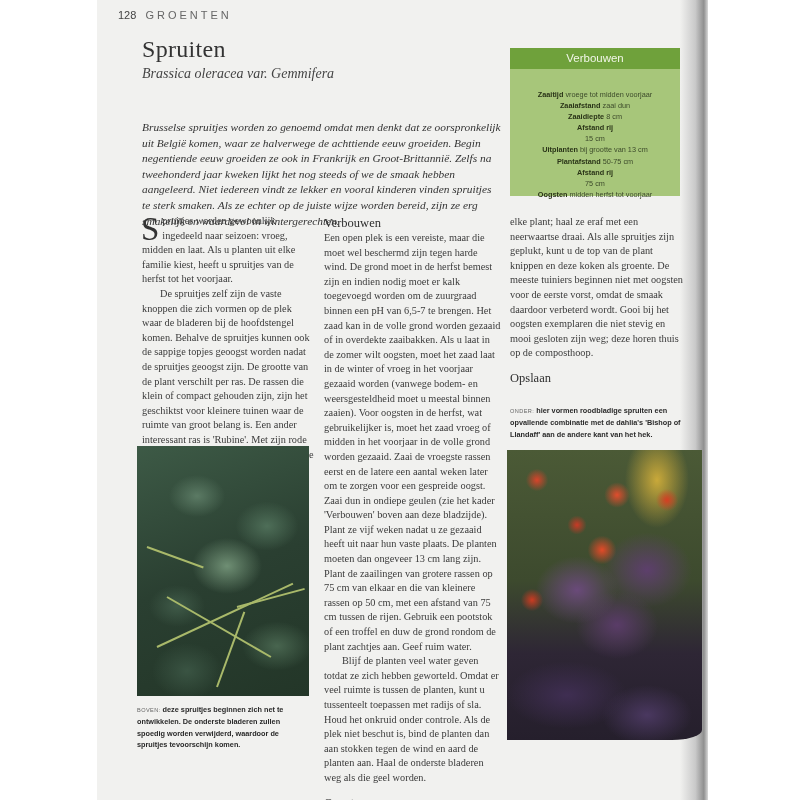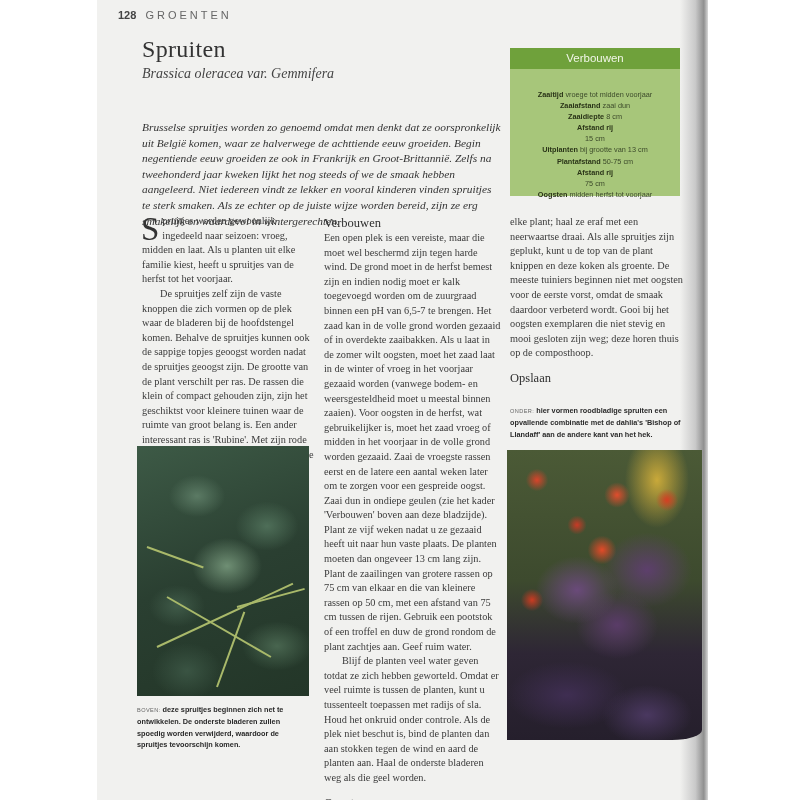--- a/index.html
+++ b/index.html
@@ -15,21 +15,21 @@
     background: #f1f1ef;
   }
   .gutter {
     position: absolute; left: 680px; top: 0; width: 28px; height: 800px;
     background: linear-gradient(to right, rgba(241,241,239,0) 0%, #c9c9c9 55%, #8f8f8f 85%, #d8d8d8 100%);
   }
   .running-head {
     position: absolute; left: 118px; top: 9px;
     font-family: "Liberation Sans", sans-serif; font-size: 11px; color: #444;
   }
-  .running-head .num { font-weight: bold; margin-right: 6px; }
+  .running-head .num { font-weight: normal; margin-right: 6px; }
   .running-head .sec { letter-spacing: 3px; color: #666; }
 
   .title {
     position: absolute; left: 142px; top: 36px;
     font-size: 24px; color: #333; letter-spacing: 0.3px;
   }
   .subtitle {
     position: absolute; left: 142px; top: 66px;
     font-size: 14px; font-style: italic; color: #444;
   }

